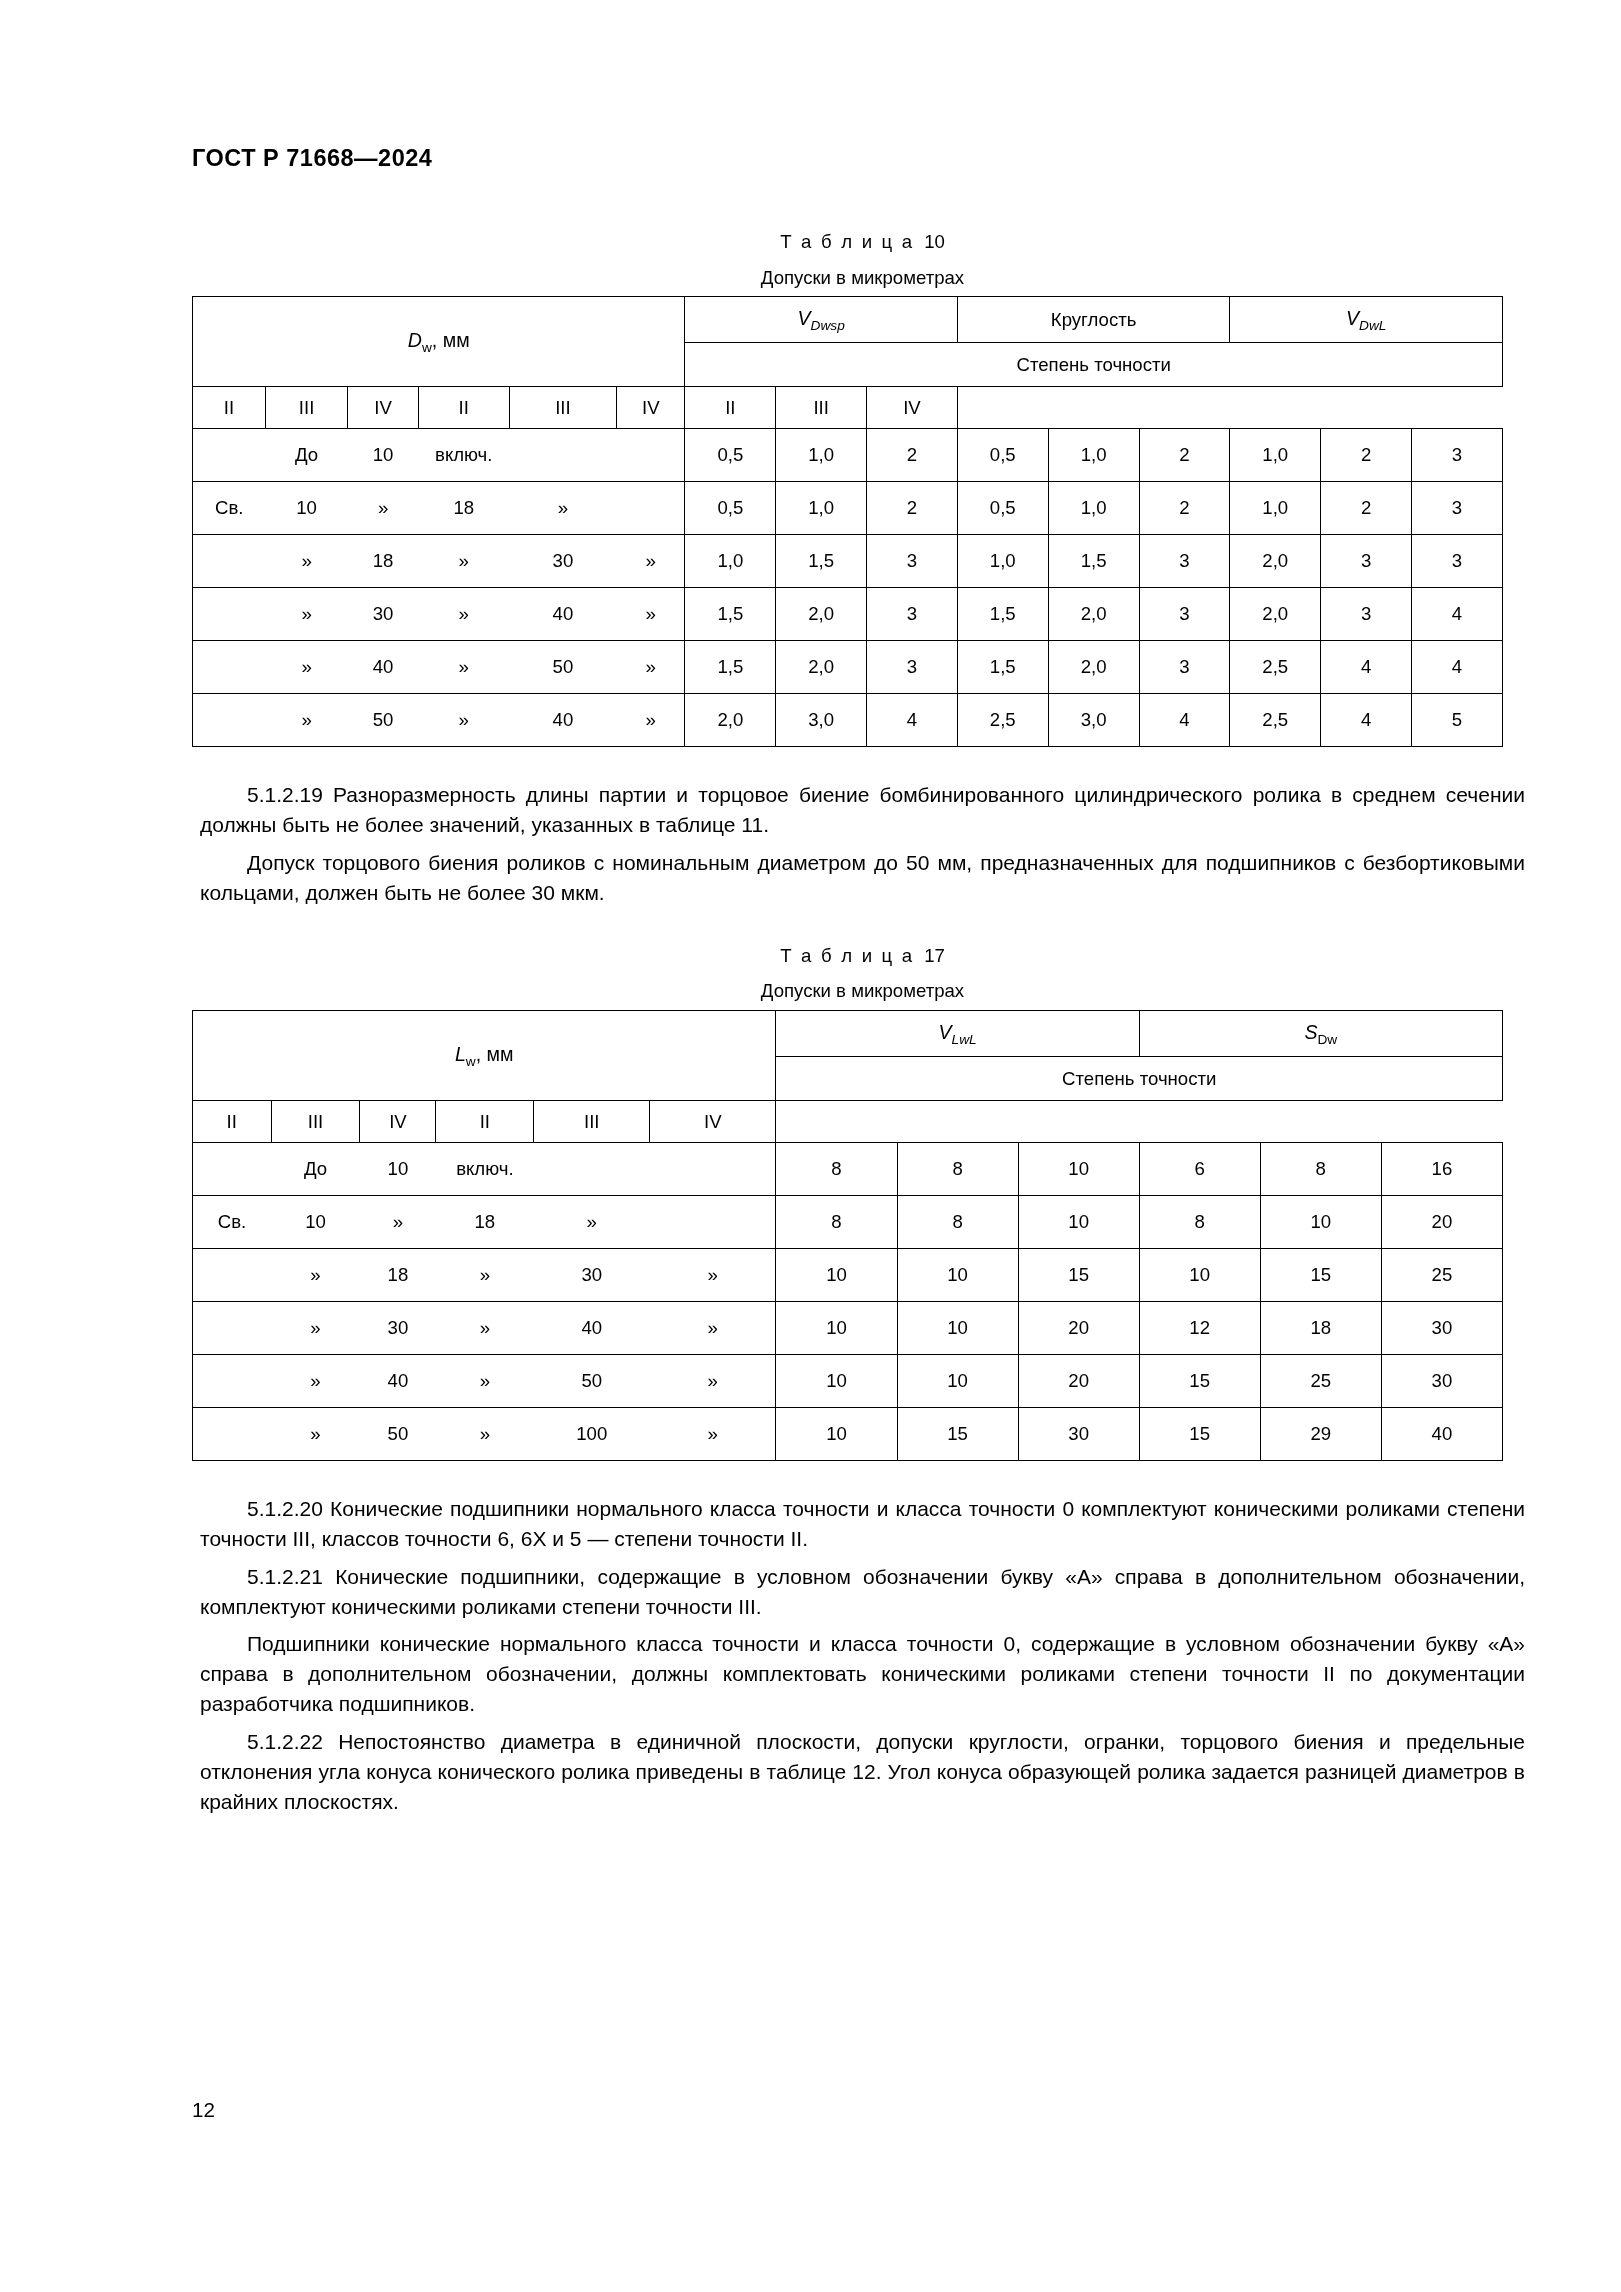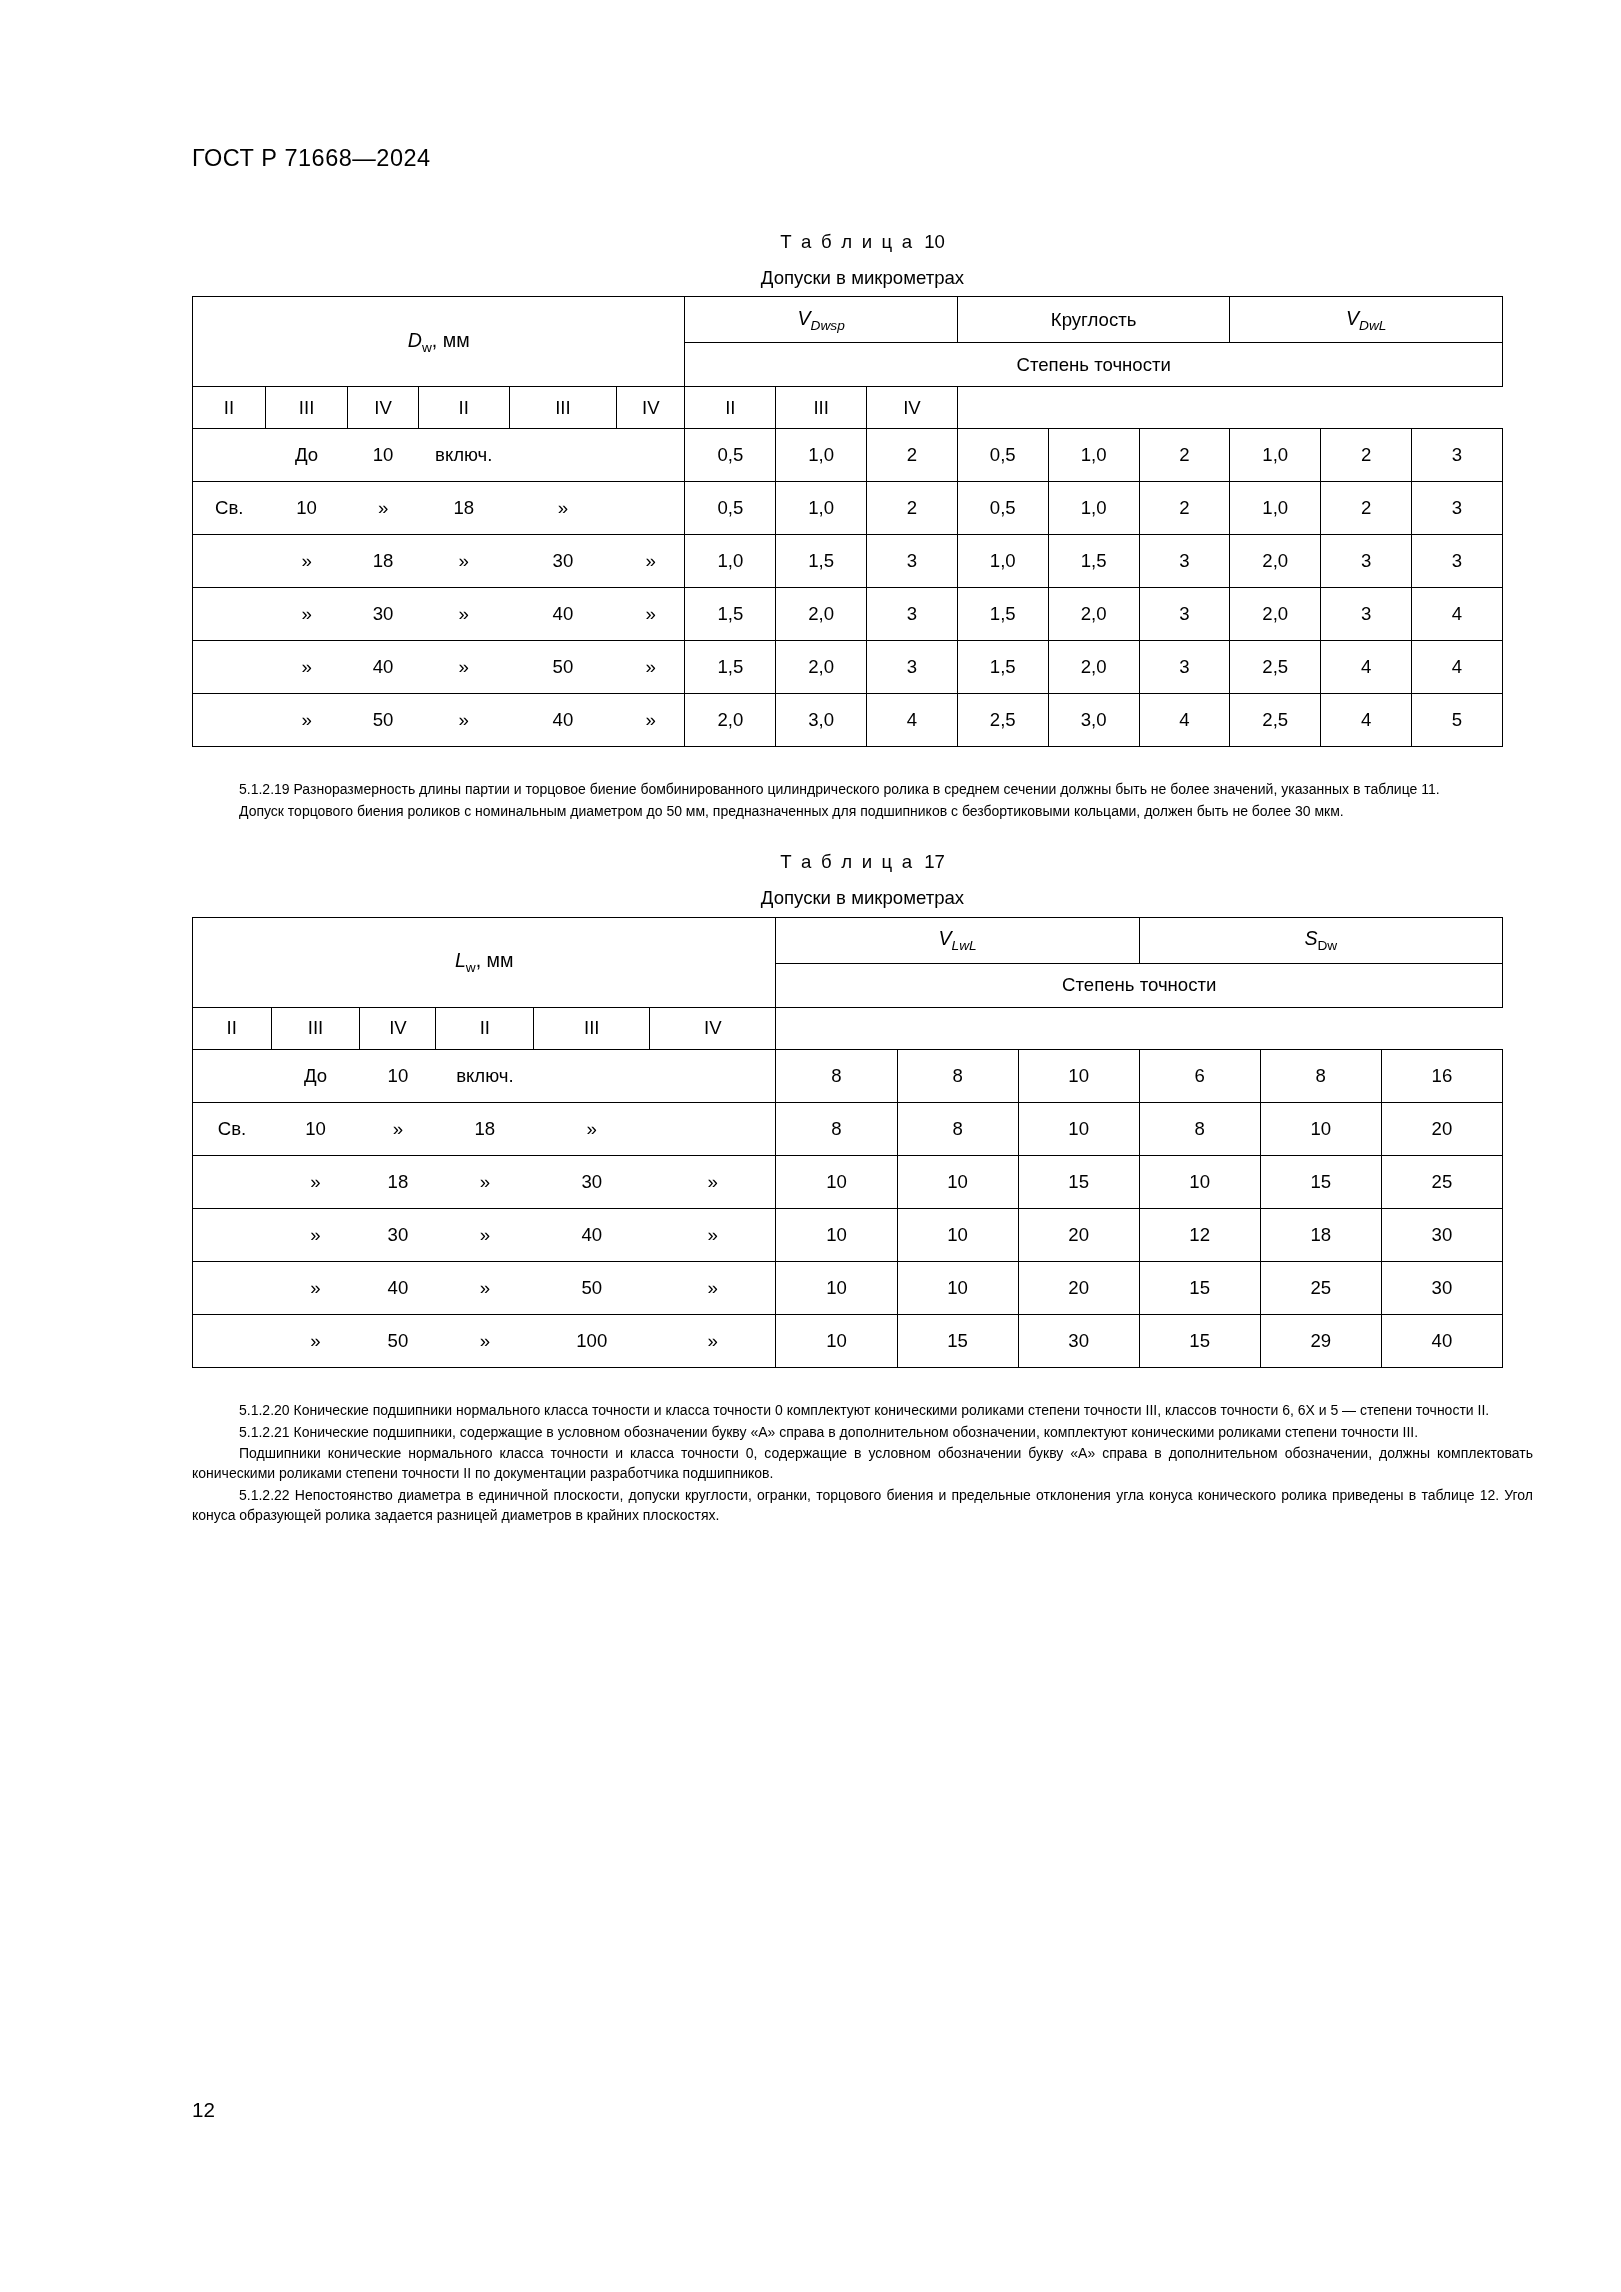--- a/index.html
+++ b/index.html
@@ -22,21 +22,21 @@
     padding: 0;
   }
   .content {
     position: absolute;
     left: 192px;
     top: 145px;
     width: 1341px;
   }
   .doc-header {
     font-size: 23.5px;
-    font-weight: normal;
+    font-weight: bold;
     letter-spacing: 0.5px;
     margin: 0 0 59px 0;
   }
   .table-caption {
     font-size: 18.6px;
     letter-spacing: 2.2px;
     margin: 0 0 0 0;
     text-align: center;
   }
   .table-caption .num {
@@ -83,24 +83,24 @@
   .vlabel .sb {
     font-size: 13.7px;
     vertical-align: sub;
   }
   td.c1 { width: 61px; text-align: left; padding-left: 17.6px; }
   td.c2 { width: 69px; text-align: right; padding-right: 7.8px;}
   td.c3 { width: 59px; text-align: center; }
   td.c4 { width: 76px; text-align: right; padding-right: 9.8px;}
   td.c5 { width: 90px; text-align: left; padding-left: 13.7px;}
   .para {
-    font-size: 14px;
+    font-size: 21px;
     line-height: 1.42;
     text-align: justify;
-    margin: 0;
+    margin: 8px;
   }
   .para + .para { margin-top: 2px; }
   .indent { text-indent: 47px; }
   .block-after-table { margin-top: 33px; }
   .gap { height: 29px; }
   .page-number {
     position: absolute;
     left: 192px;
     top: 2098px;
     font-size: 20.6px;

